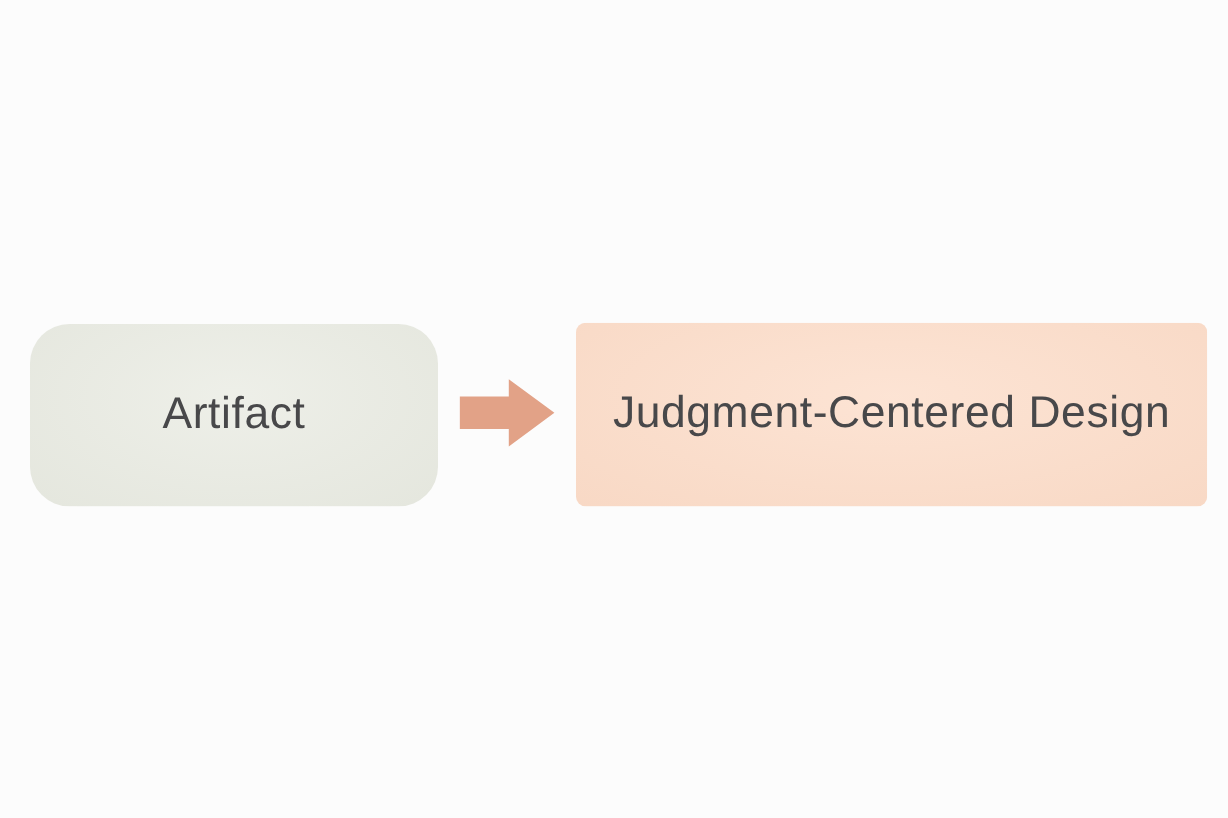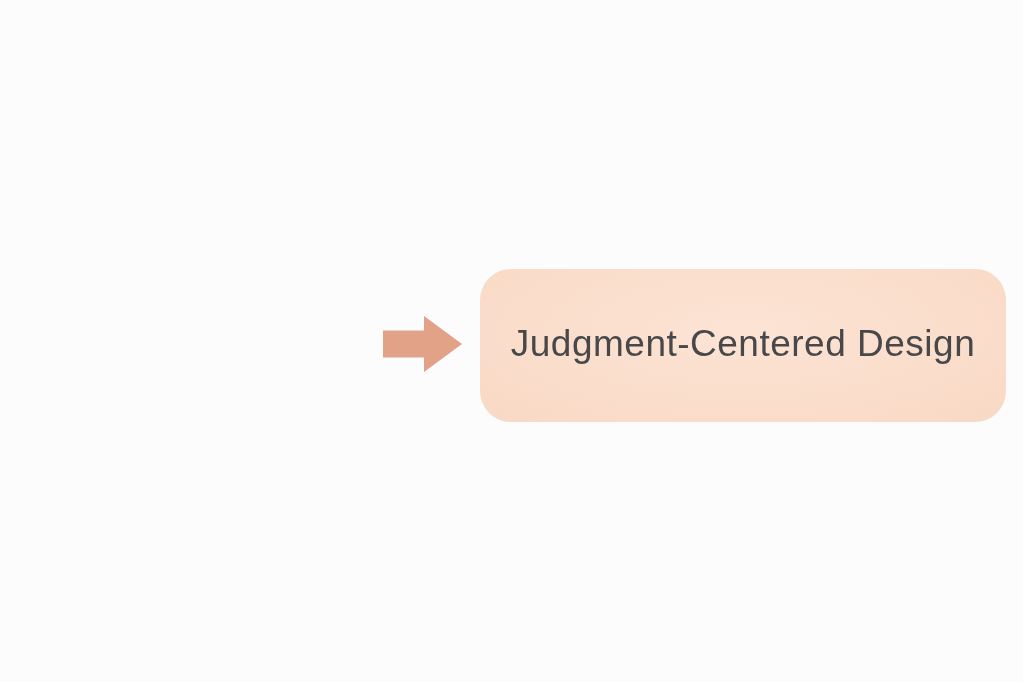--- a/index.html
+++ b/index.html
@@ -38,36 +38,39 @@
     height: 152px;
     border-radius: 33px;
     
     background-image: radial-gradient(ellipse at 50% 40%, rgba(255,255,255,0.25), rgba(0,0,0,0.015));
   }
   .node-jcd {
     left: 480px;
     top: 269px;
     width: 526px;
     height: 153px;
-    border-radius: 31px;
+    border-radius: 8px;
     background-image: radial-gradient(ellipse at 50% 40%, rgba(255,255,255,0.22), rgba(0,0,0,0.015));
   }
   .connector {
     position: absolute;
     left: 383px;
     top: 315px;
     width: 80px;
     height: 58px;
   }
 </style>
 </head>
 <body>
 
 <div class="canvas" style="background-color: rgb(252, 252, 252);">
 
+  <div class="node node-artifact" style="background-color: rgb(232, 234, 225);">
+    <span class="node-label" style="color: rgb(72, 72, 74);">Artifact</span>
+  </div>
 
   <svg class="connector" viewBox="0 0 80 58" aria-hidden="true">
     <polygon points="0,15.5 41,15.5 41,1 79,29 41,57 41,42.5 0,42.5" stroke-linejoin="round" fill="#e2a287"></polygon>
   </svg>
 
   <div class="node node-jcd" style="background-color: rgb(252, 220, 200);">
     <span class="node-label" style="color: rgb(72, 72, 74);">Judgment-Centered Design</span>
   </div>
 
 </div>

